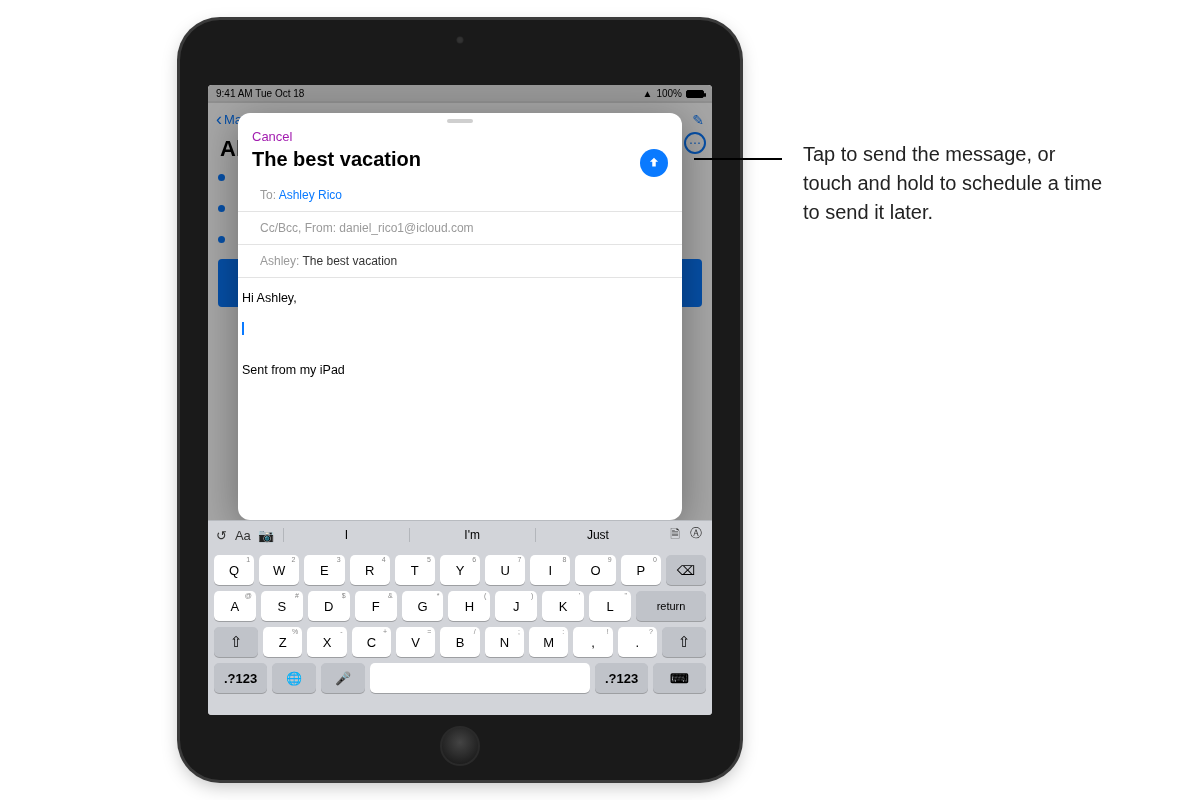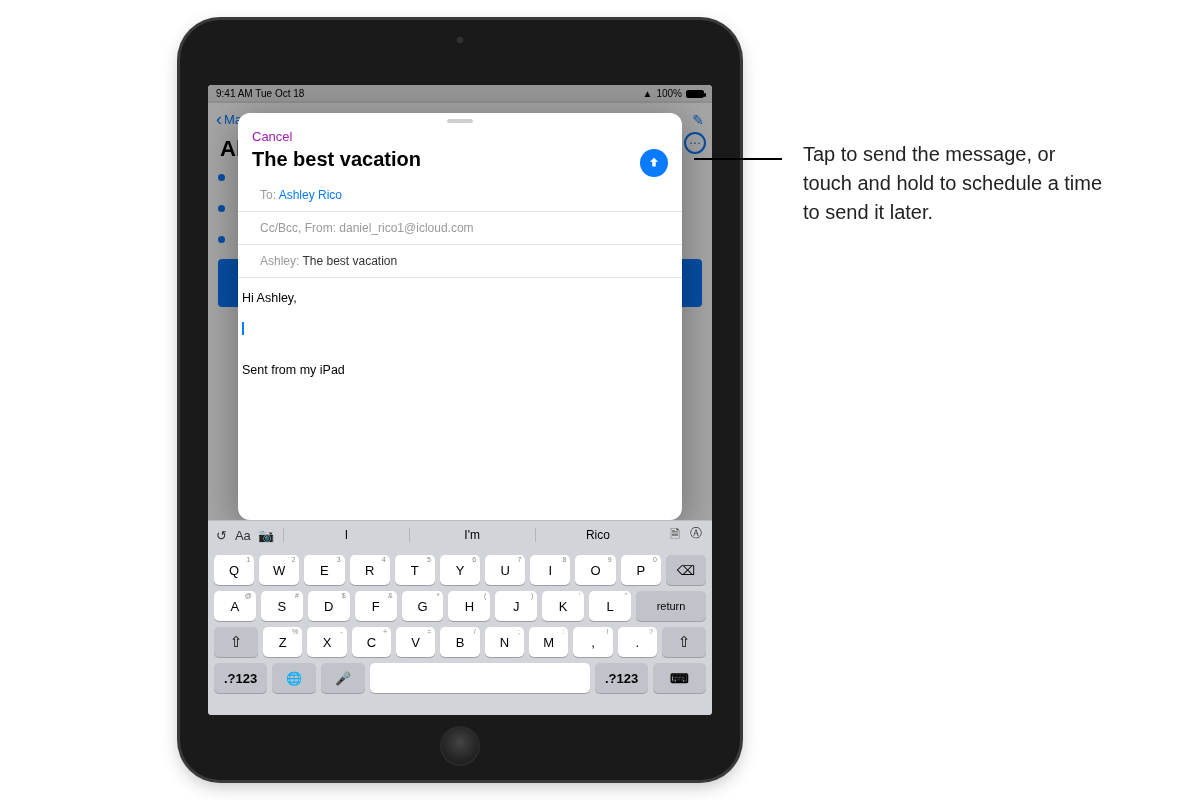--- a/index.html
+++ b/index.html
@@ -220,21 +220,21 @@
 
     <div class="kbregion">
       <div class="sugbar">
         <div class="sugtools">
           <span>↺</span>
           <span>Aa</span>
           <span>📷</span>
         </div>
         <div class="sugcell">I</div>
         <div class="sugcell">I'm</div>
-        <div class="sugcell">Rico</div>
+        <div class="sugcell">Just</div>
         <div class="sugright">
           <span>🗎</span>
           <span>Ⓐ</span>
         </div>
       </div>
       <div class="kbrows">
         <div class="krow" id="krow1">
             <div class="key">Q<span class="alt">1</span></div>
             <div class="key">W<span class="alt">2</span></div>
             <div class="key">E<span class="alt">3</span></div>

